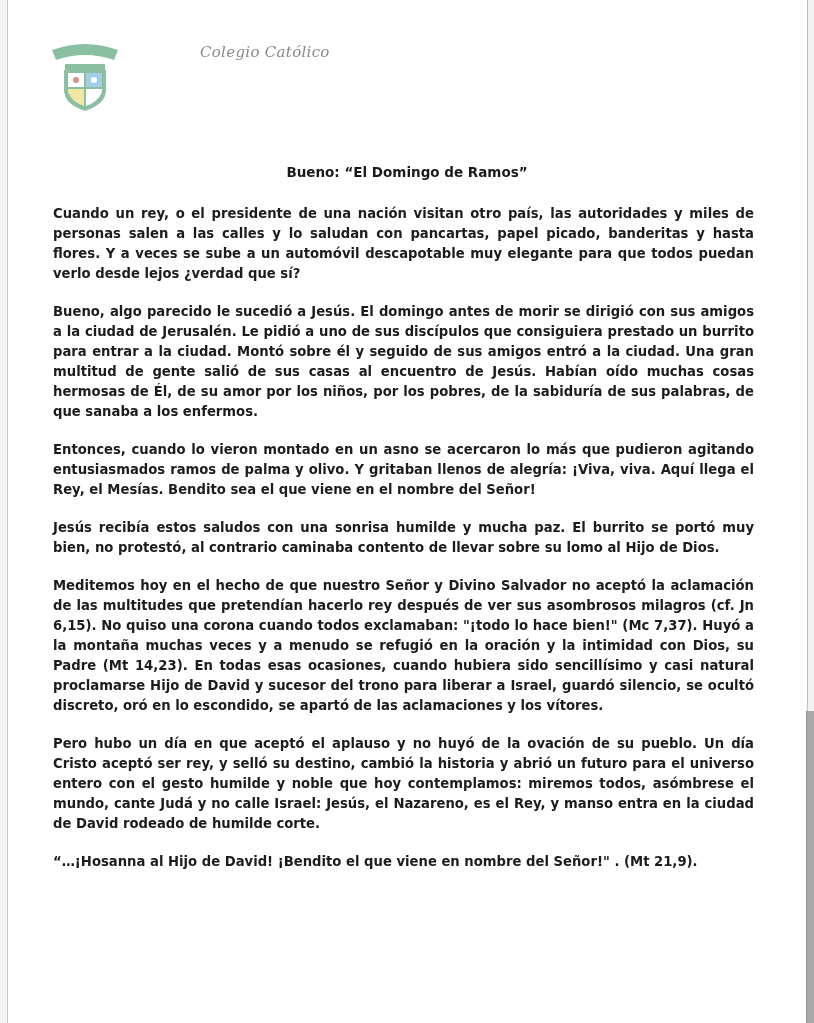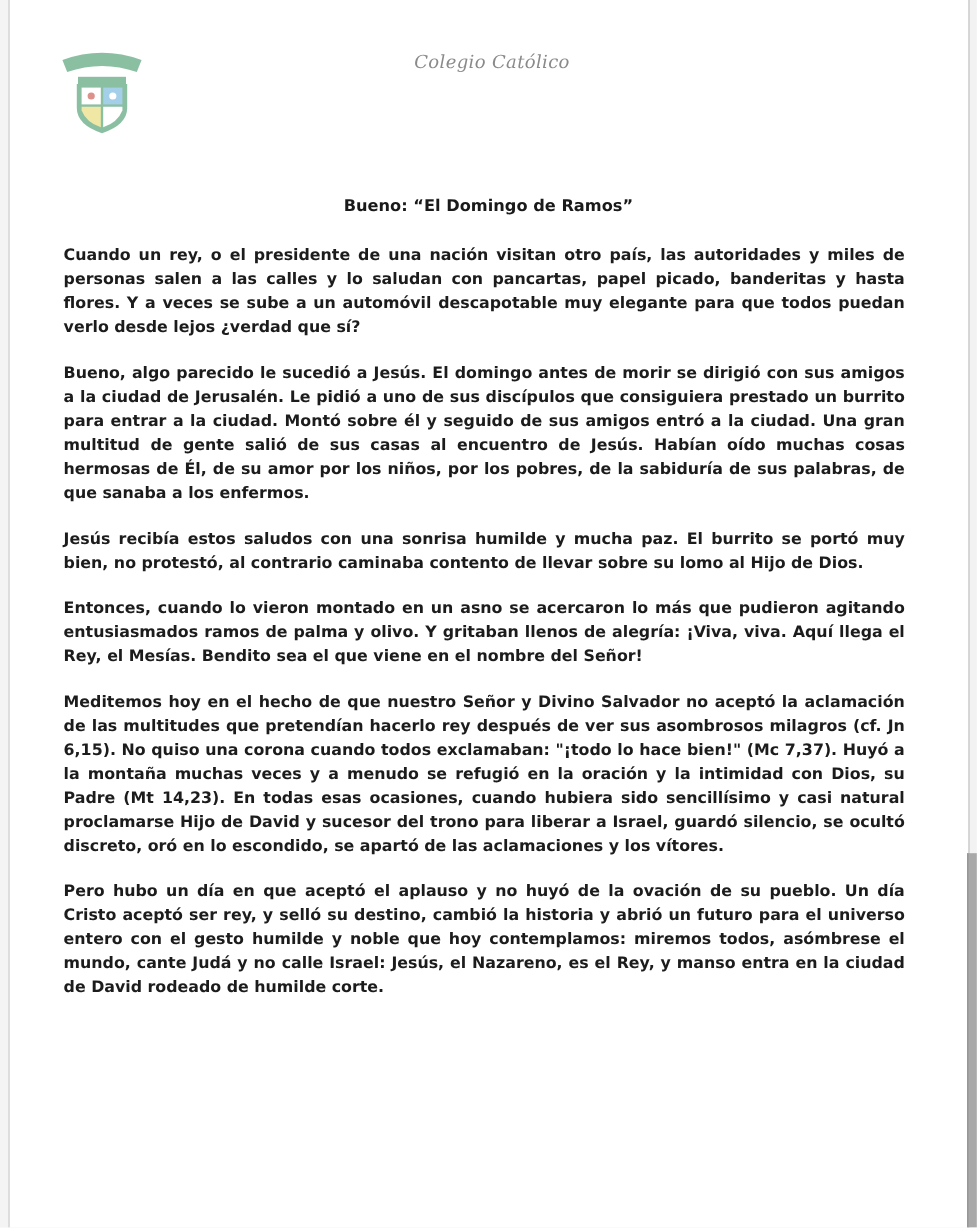--- a/index.html
+++ b/index.html
@@ -21,21 +21,21 @@
     .scroll-thumb {
       position: absolute; left: 806px; top: 711px; width: 8px; height: 312px;
       background: #a9a9a9;
       border-left: 1px solid #8f8f8f;
     }
     .logo {
       position: absolute; left: 50px; top: 40px; width: 70px; height: 72px;
       opacity: 0.55;
     }
     .header-text {
-      position: absolute; left: 200px; top: 42px; width: 420px; text-align: center;
+      position: absolute; left: 200px; top: 42px; width: 420px; text-align: left;
       font-family: "DejaVu Serif", "Liberation Serif", serif; font-style: italic;
       color: #8a8a8a;
     }
     .header-line1 { font-size: 15px; line-height: 20px; letter-spacing: 0.3px; }
     .header-line2 { font-size: 16px; line-height: 24px; margin-top: 1px; letter-spacing: 0.2px; }
     .title {
       position: absolute; left: 0; top: 164px; width: 814px; text-align: center;
       font-size: 13.5px; font-weight: bold; color: #1a1a1a;
     }
     .body-text {
@@ -71,17 +71,18 @@
 
 <div class="header-text">
   <div class="header-line1">Colegio Católico</div>
 </div>
 
 <div class="title">Bueno: “El Domingo de Ramos”</div>
 
 <div class="body-text">
   <p>Cuando un rey, o el presidente de una nación visitan otro país, las autoridades y miles de personas salen a las calles y lo saludan con pancartas, papel picado, banderitas y hasta flores. Y a veces se sube a un automóvil descapotable muy elegante para que todos puedan verlo desde lejos ¿verdad que sí?</p>
   <p>Bueno, algo parecido le sucedió a Jesús. El domingo antes de morir se dirigió con sus amigos a la ciudad de Jerusalén. Le pidió a uno de sus discípulos que consiguiera prestado un burrito para entrar a la ciudad. Montó sobre él y seguido de sus amigos entró a la ciudad. Una gran multitud de gente salió de sus casas al encuentro de Jesús. Habían oído muchas cosas hermosas de Él, de su amor por los niños, por los pobres, de la sabiduría de sus palabras, de que sanaba a los enfermos.</p>
+  <p>Entonces, cuando lo vieron montado en un asno se acercaron lo más que pudieron agitando entusiasmados ramos de palma y olivo. Y gritaban llenos de alegría: ¡Viva, viva. Aquí llega el Rey, el Mesías. Bendito sea el que viene en el nombre del Señor!</p>
   <p>Jesús recibía estos saludos con una sonrisa humilde y mucha paz. El burrito se portó muy bien, no protestó, al contrario caminaba contento de llevar sobre su lomo al Hijo de Dios.</p>
-  <p>Entonces, cuando lo vieron montado en un asno se acercaron lo más que pudieron agitando entusiasmados ramos de palma y olivo. Y gritaban llenos de alegría: ¡Viva, viva. Aquí llega el Rey, el Mesías. Bendito sea el que viene en el nombre del Señor!</p>
   <p>Meditemos hoy en el hecho de que nuestro Señor y Divino Salvador no aceptó la aclamación de las multitudes que pretendían hacerlo rey después de ver sus asombrosos milagros (cf. Jn 6,15). No quiso una corona cuando todos exclamaban: "¡todo lo hace bien!" (Mc 7,37). Huyó a la montaña muchas veces y a menudo se refugió en la oración y la intimidad con Dios, su Padre (Mt 14,23). En todas esas ocasiones, cuando hubiera sido sencillísimo y casi natural proclamarse Hijo de David y sucesor del trono para liberar a Israel, guardó silencio, se ocultó discreto, oró en lo escondido, se apartó de las aclamaciones y los vítores.</p>
   <p>Pero hubo un día en que aceptó el aplauso y no huyó de la ovación de su pueblo. Un día Cristo aceptó ser rey, y selló su destino, cambió la historia y abrió un futuro para el universo entero con el gesto humilde y noble que hoy contemplamos: miremos todos, asómbrese el mundo, cante Judá y no calle Israel: Jesús, el Nazareno, es el Rey, y manso entra en la ciudad de David rodeado de humilde corte.</p>
+  <p class="quote">“…¡Hosanna al Hijo de David! ¡Bendito el que viene en nombre del Señor!" . (Mt 21,9).</p>
 </div>
 
 </body></html>

